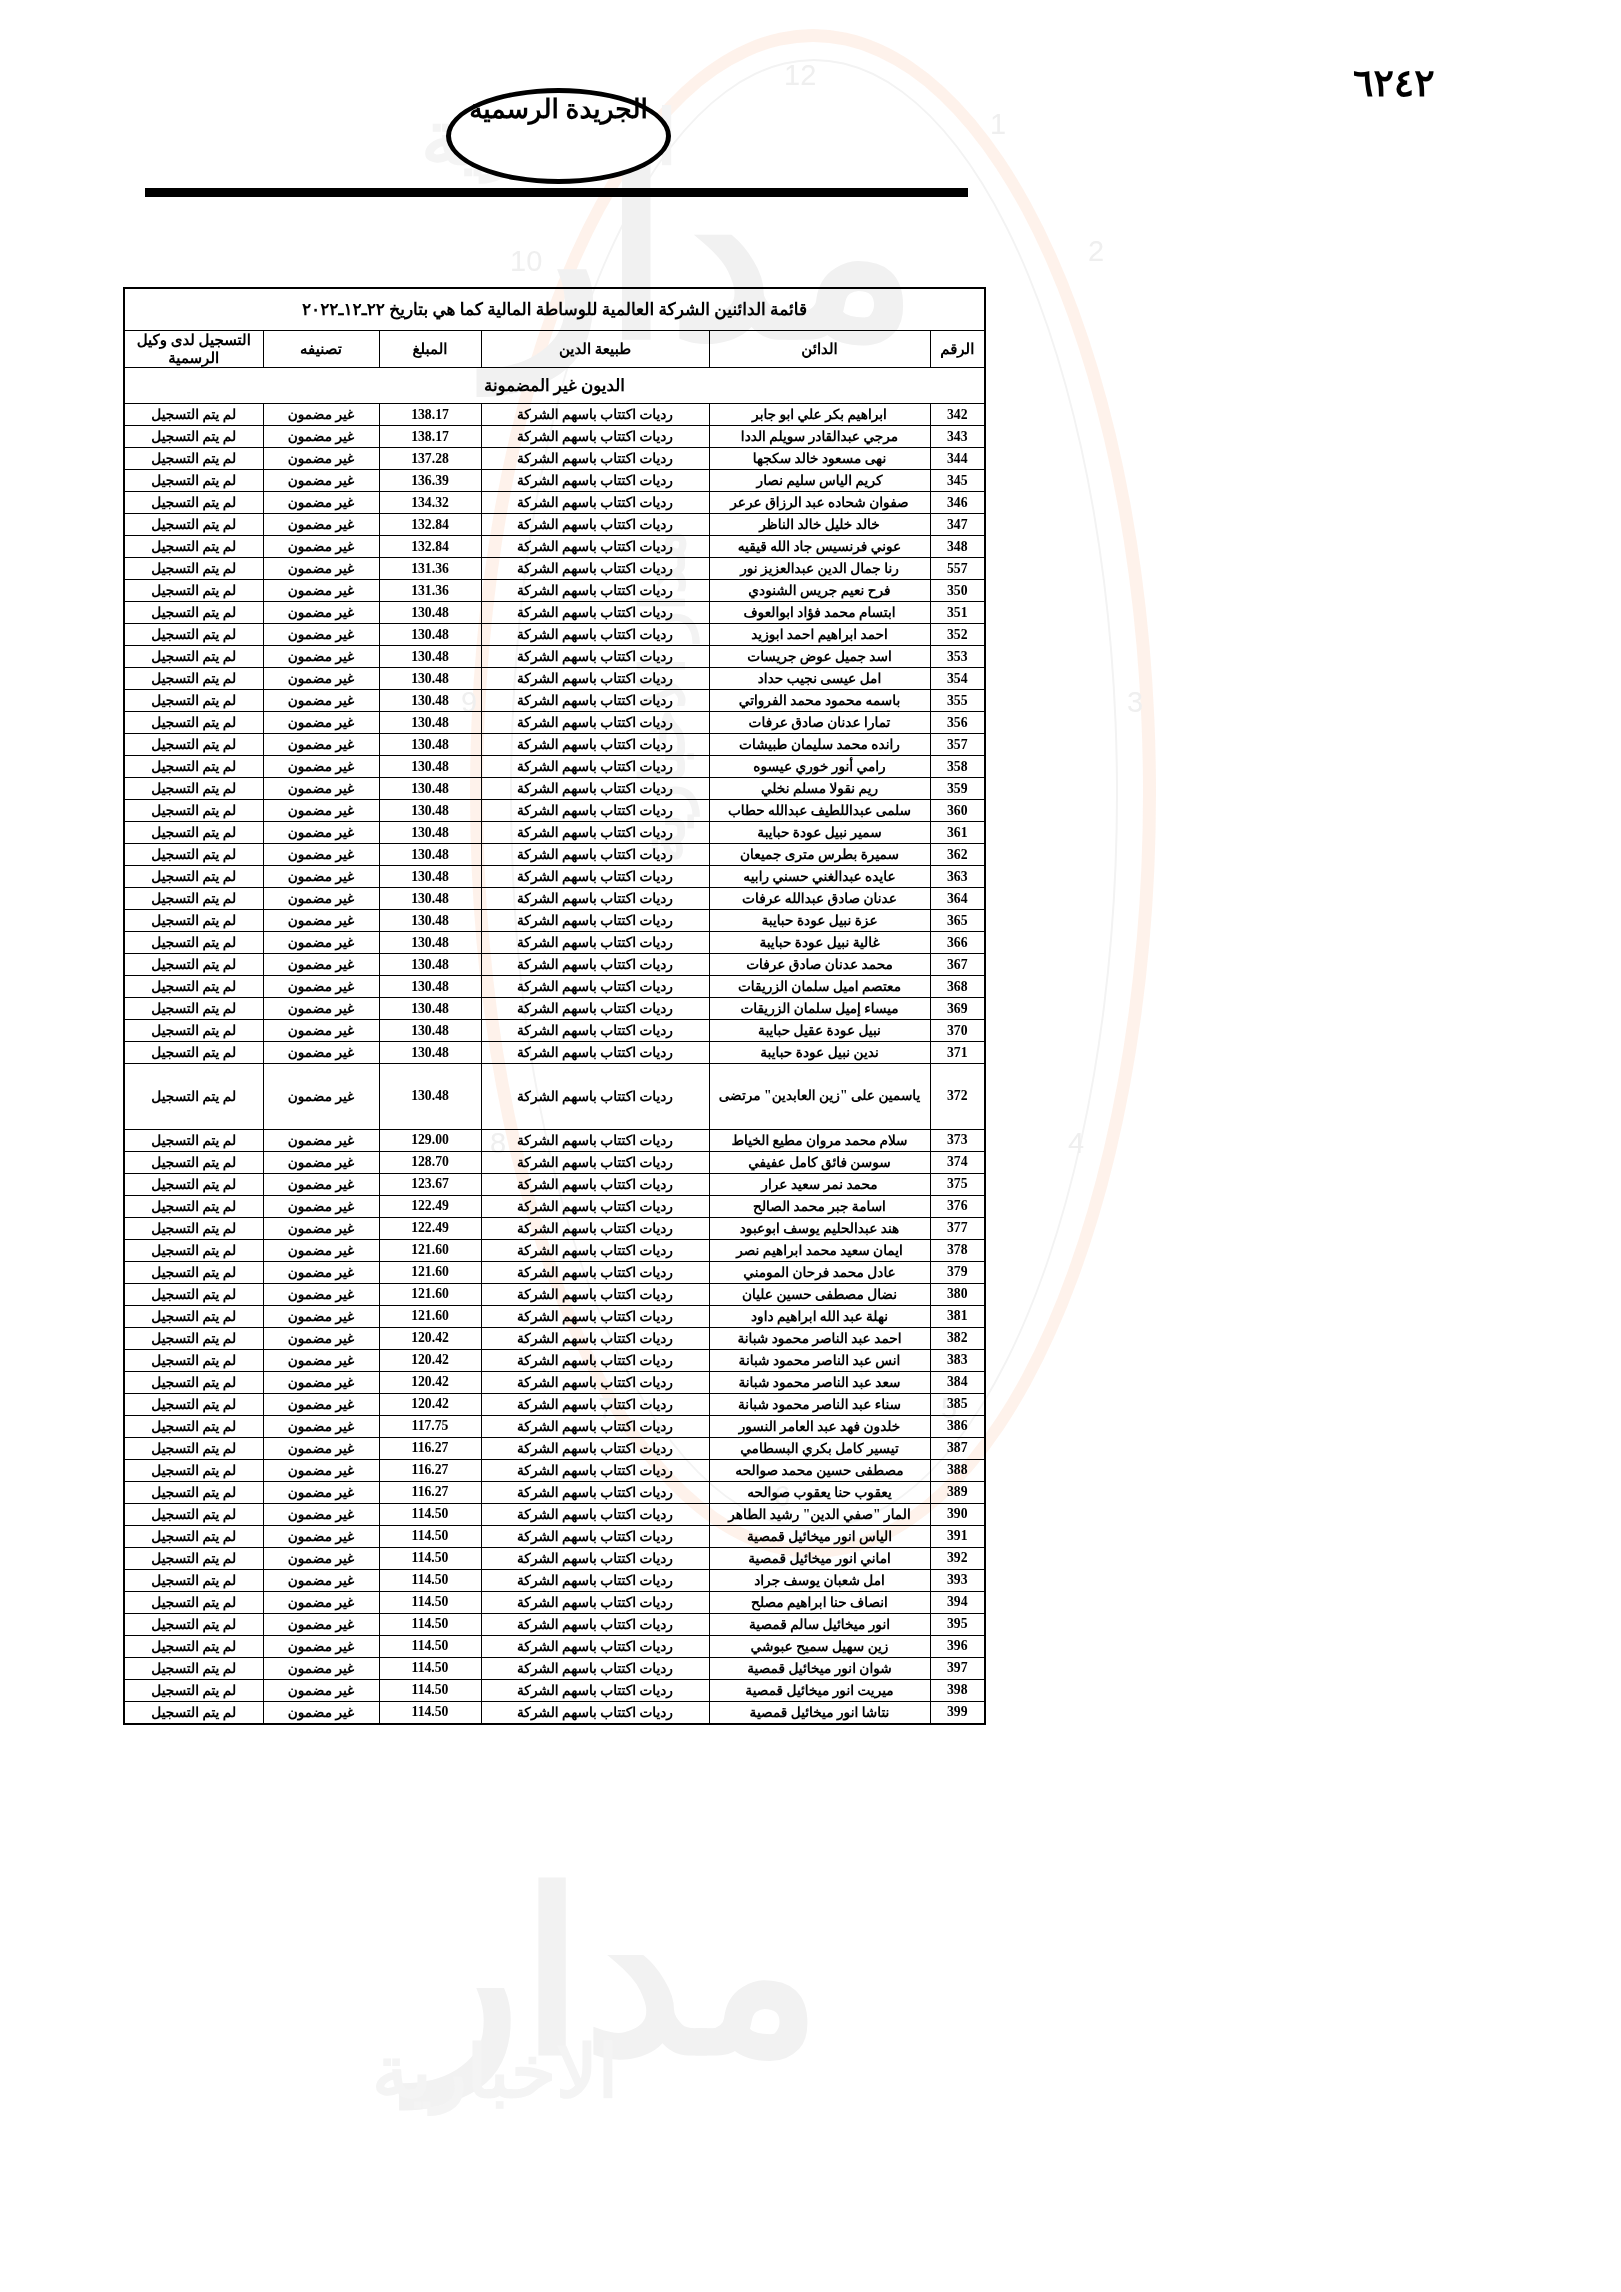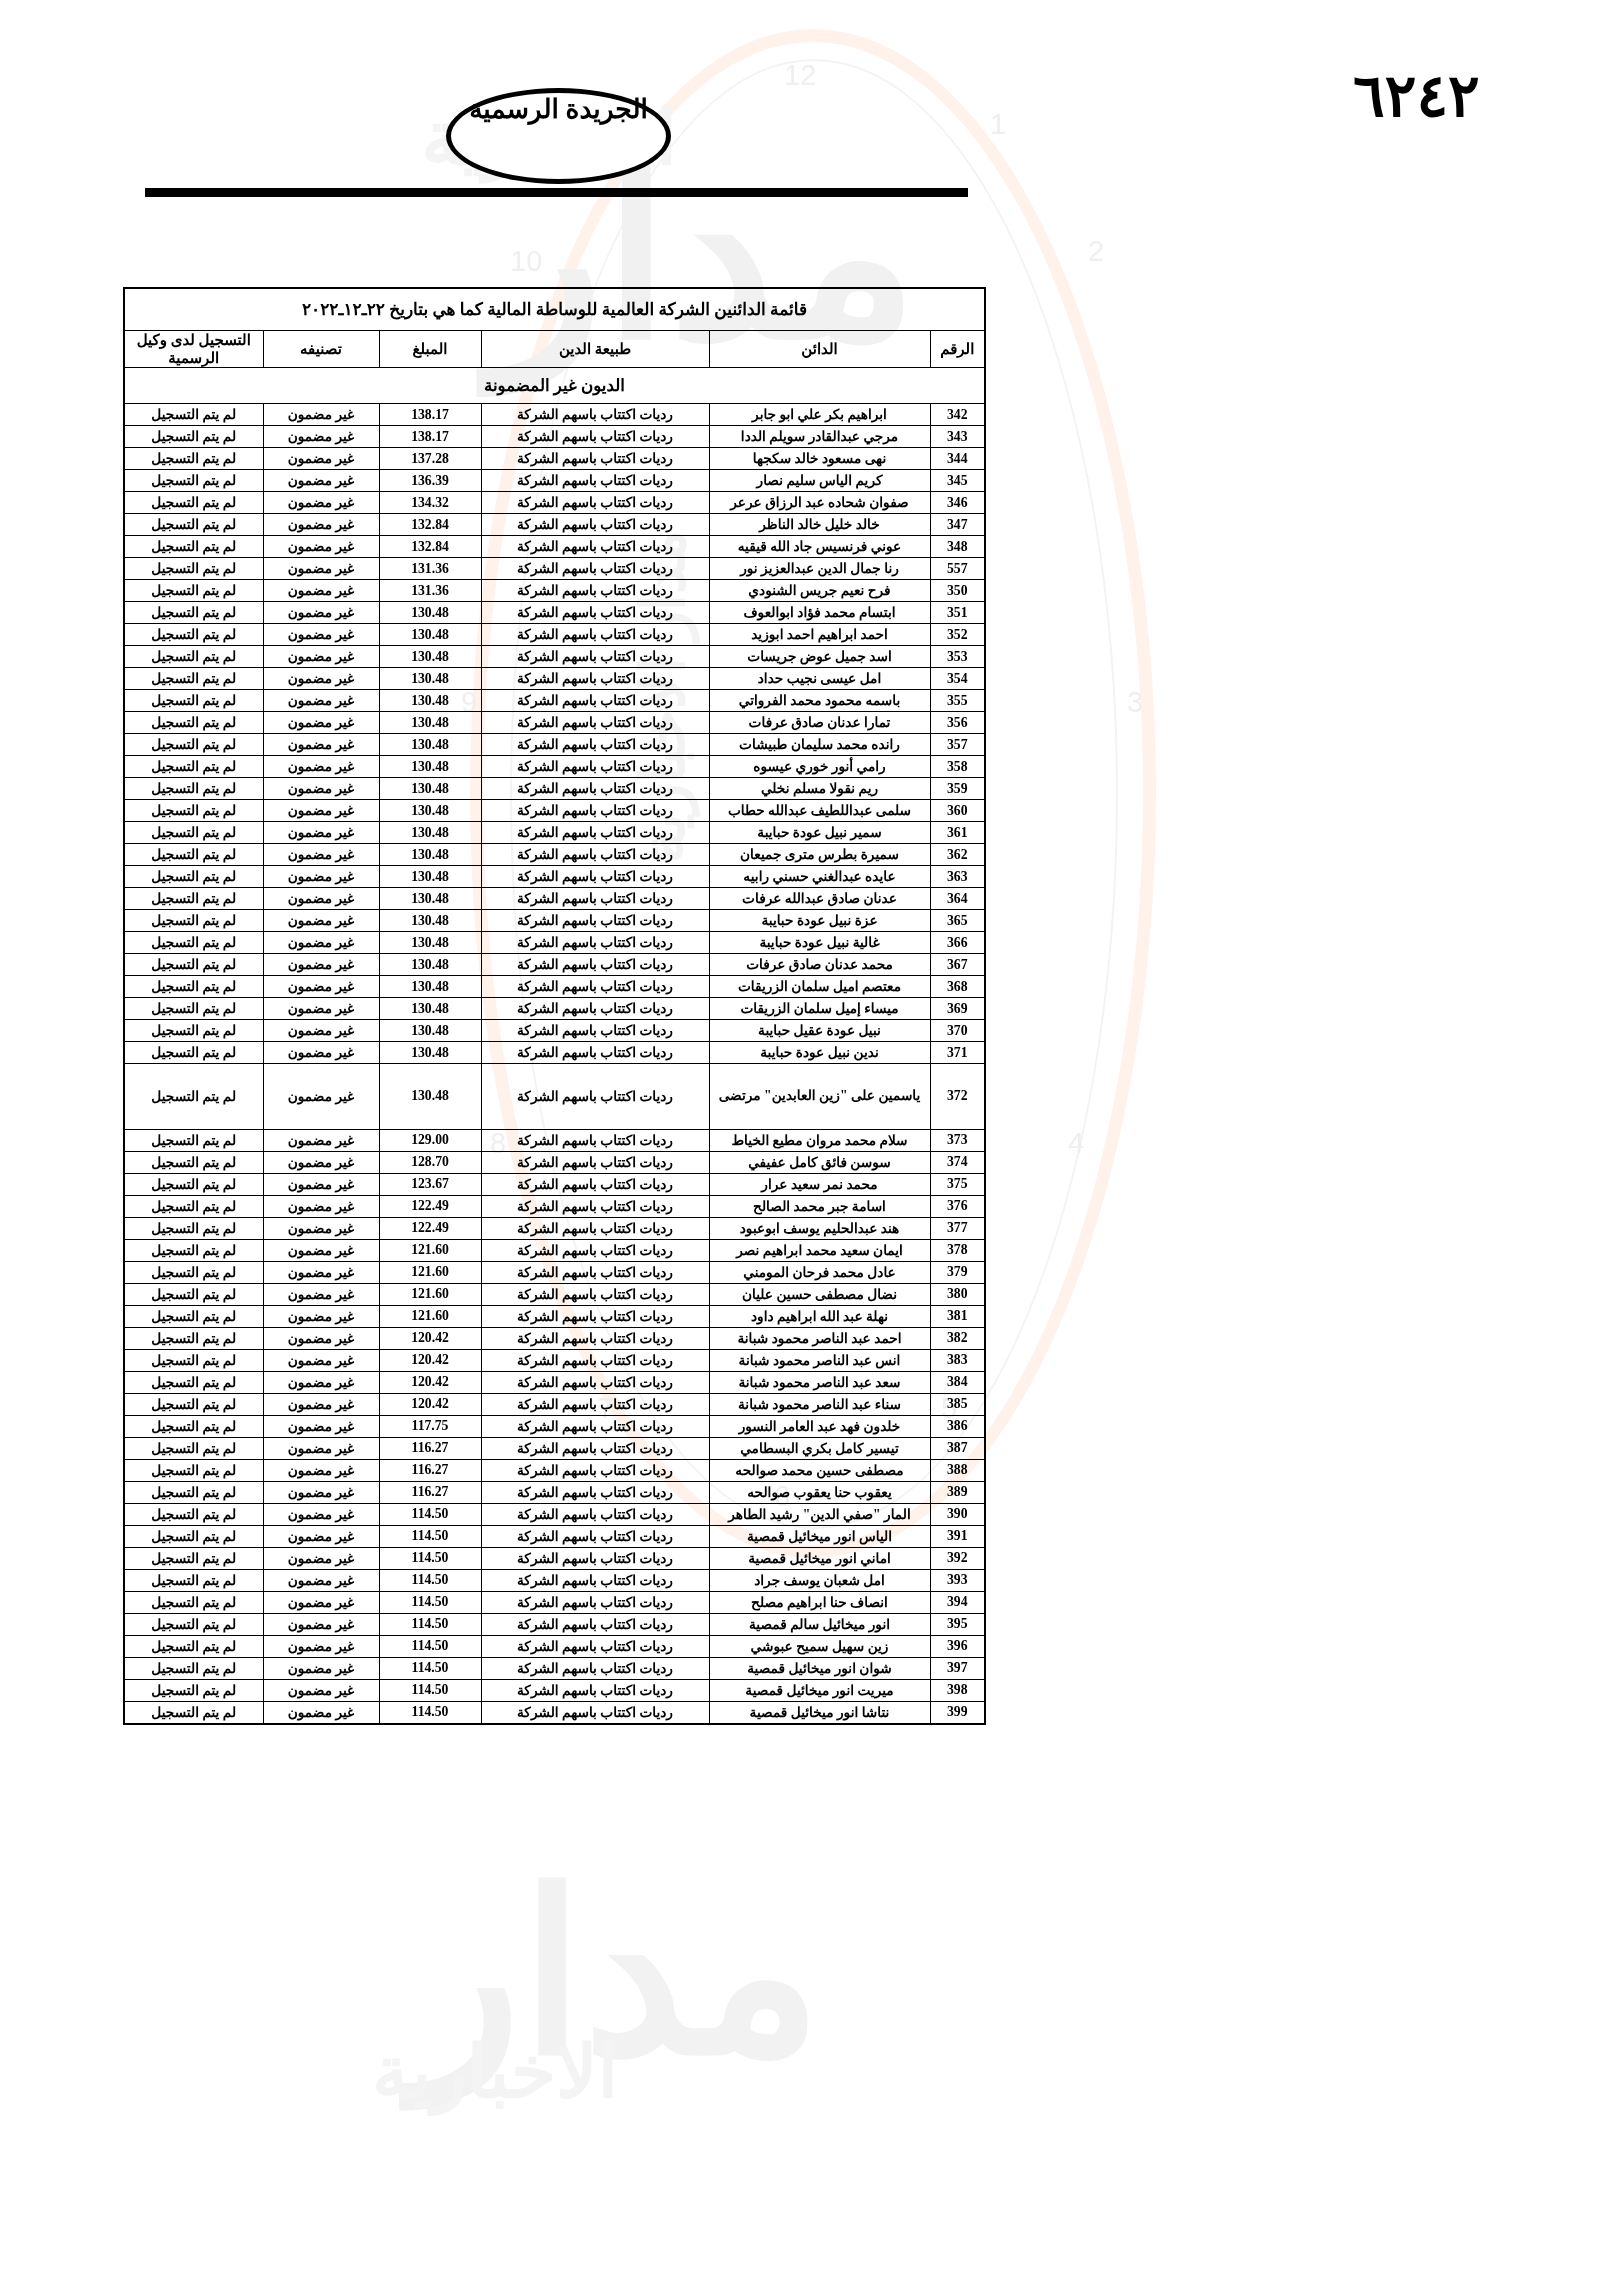--- a/index.html
+++ b/index.html
@@ -92,21 +92,21 @@
     position: absolute;
     left: 0; top: 0;
     width: 1621px;
     height: 186px;
     z-index: 5;
   }
   .page-number {
     position: absolute;
     left: 1353px;
     top: 61px;
-    font-size: 59px;
+    font-size: 38px;
     font-weight: bold;
     font-family: "Liberation Serif", serif;
     letter-spacing: 2px;
   }
   .rule {
     position: absolute;
     left: 145px;
     top: 188px;
     width: 823px;
     height: 8.8px;

